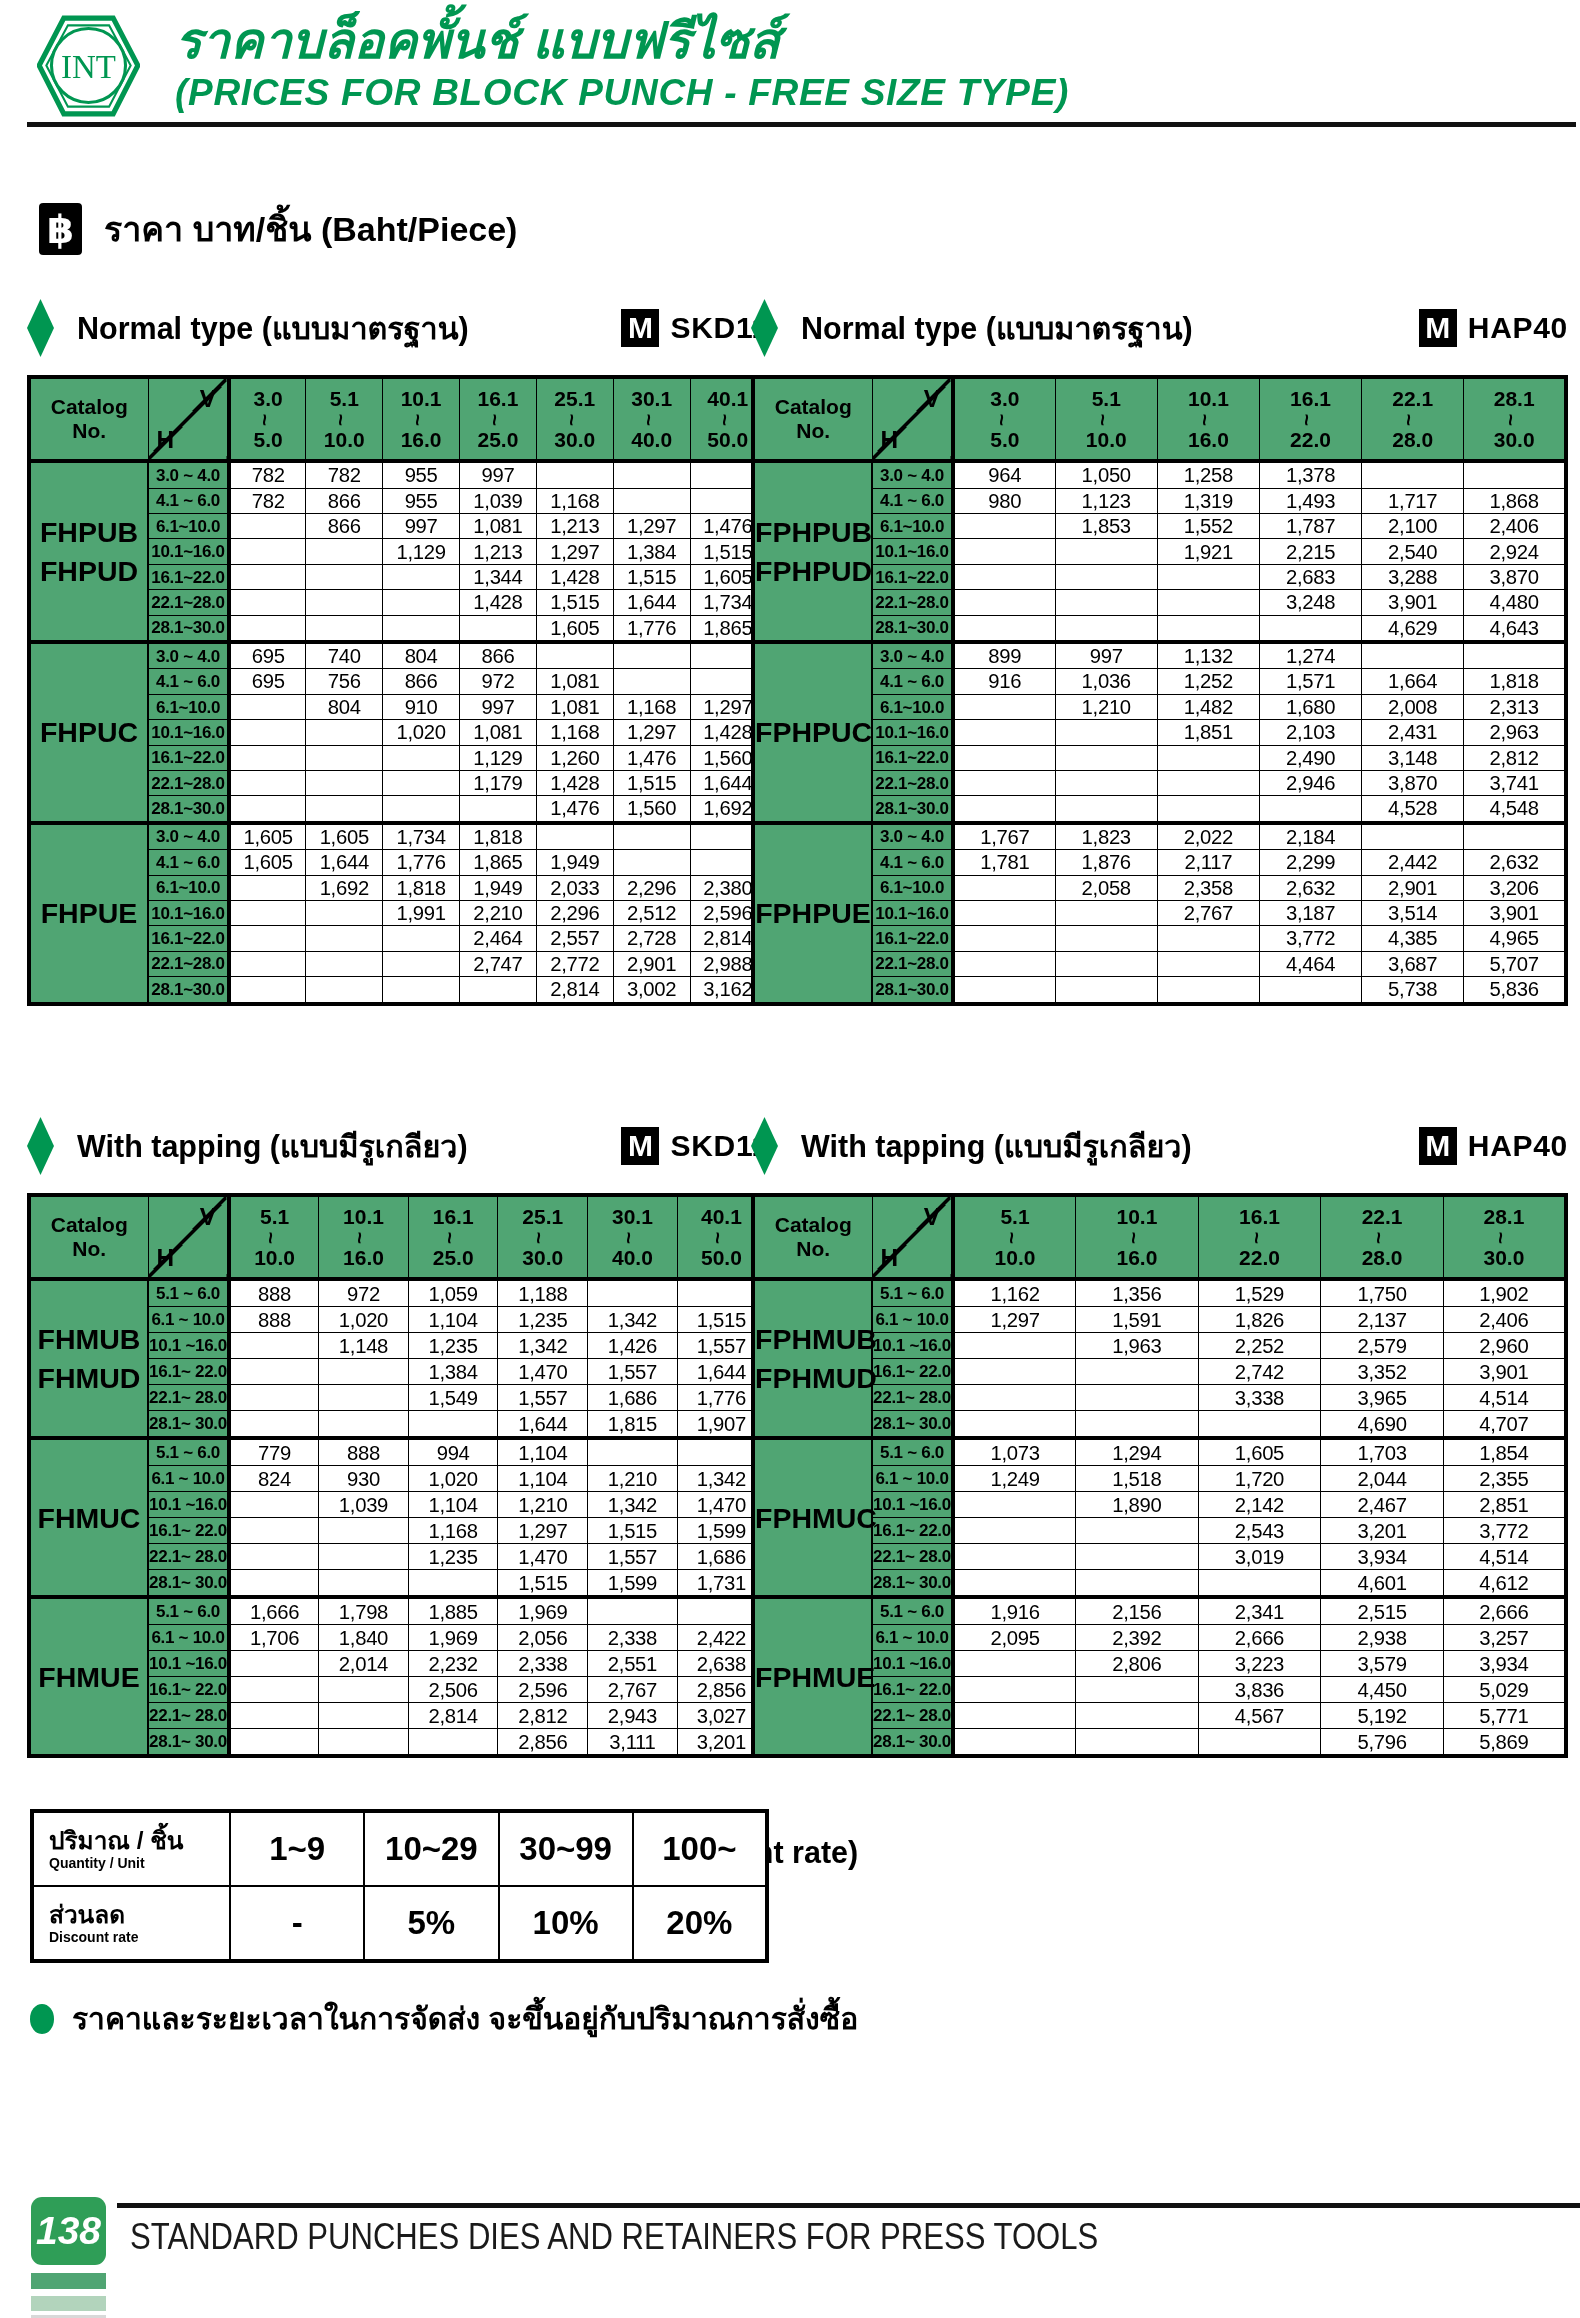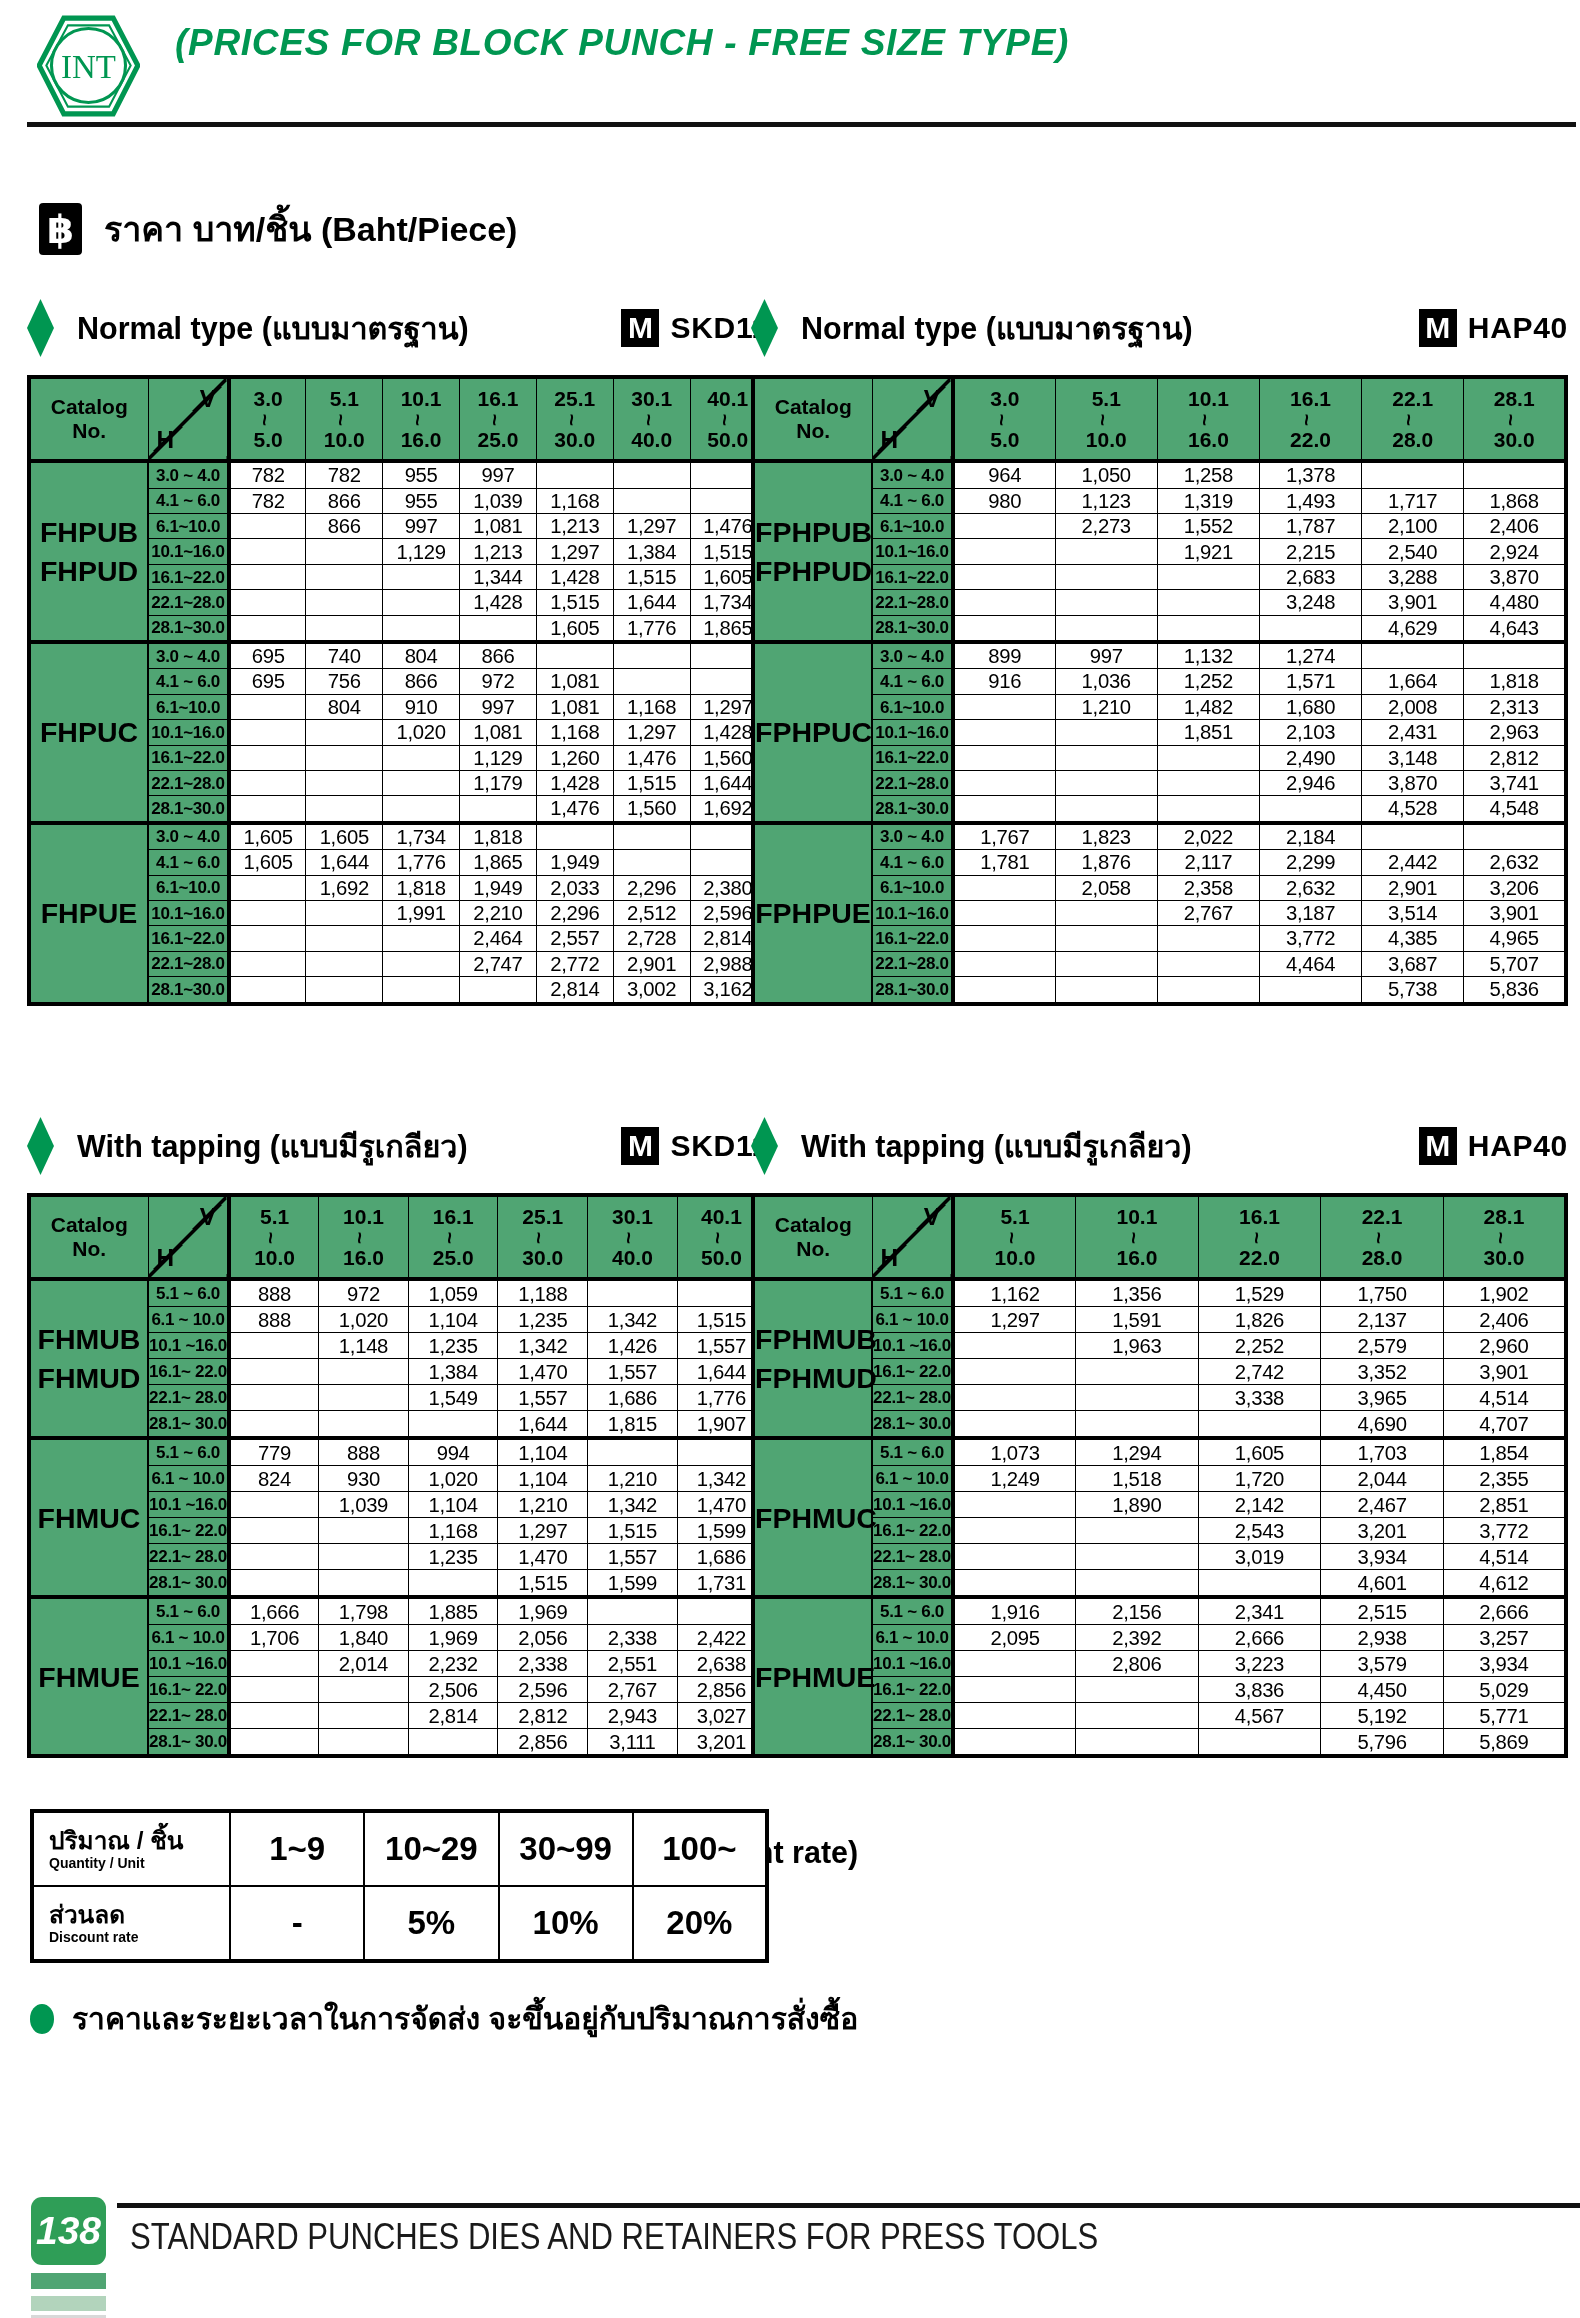--- a/index.html
+++ b/index.html
@@ -86,20 +86,21 @@
 <div class="page">
 
   <div class="hdr">
     <svg class="logo-svg" viewBox="0 0 100 105">
       <polygon points="2,52 26,6 74,6 98,52 74,99 26,99" fill="none" stroke="var(--brand)" stroke-width="5"></polygon>
       <polygon points="9,52 30,13 70,13 91,52 70,92 30,92" fill="none" stroke="var(--brand)" stroke-width="2"></polygon>
       <circle cx="50" cy="52" r="36" fill="none" stroke="var(--brand)" stroke-width="3"></circle>
       <text x="50" y="64" text-anchor="middle" font-family="Liberation Serif, DejaVu Serif, serif" font-size="32" fill="var(--brand)">INT</text>
     </svg>
     <div class="titles">
+      <div class="title-th">ราคาบล็อคพั้นช์ แบบฟรีไซส์</div>
       <div class="title-en">(PRICES FOR BLOCK PUNCH - FREE SIZE TYPE)</div>
     </div>
   </div>
   <div class="rule"></div>
 
   <div class="baht-row">
     <span class="baht-icon">฿</span>
     <span class="baht-label">ราคา บาท/ชิ้น (Baht/Piece)</span>
   </div>
 
@@ -461,21 +462,21 @@
             <td class="val">980</td>
             <td class="val">1,123</td>
             <td class="val">1,319</td>
             <td class="val">1,493</td>
             <td class="val">1,717</td>
             <td class="val">1,868</td>
           </tr>
           <tr>
             <td class="rng">6.1~10.0</td>
             <td class="val"></td>
-            <td class="val">2,273</td>
+            <td class="val">1,853</td>
             <td class="val">1,552</td>
             <td class="val">1,787</td>
             <td class="val">2,100</td>
             <td class="val">2,406</td>
           </tr>
           <tr>
             <td class="rng">10.1~16.0</td>
             <td class="val"></td>
             <td class="val"></td>
             <td class="val">1,921</td>

